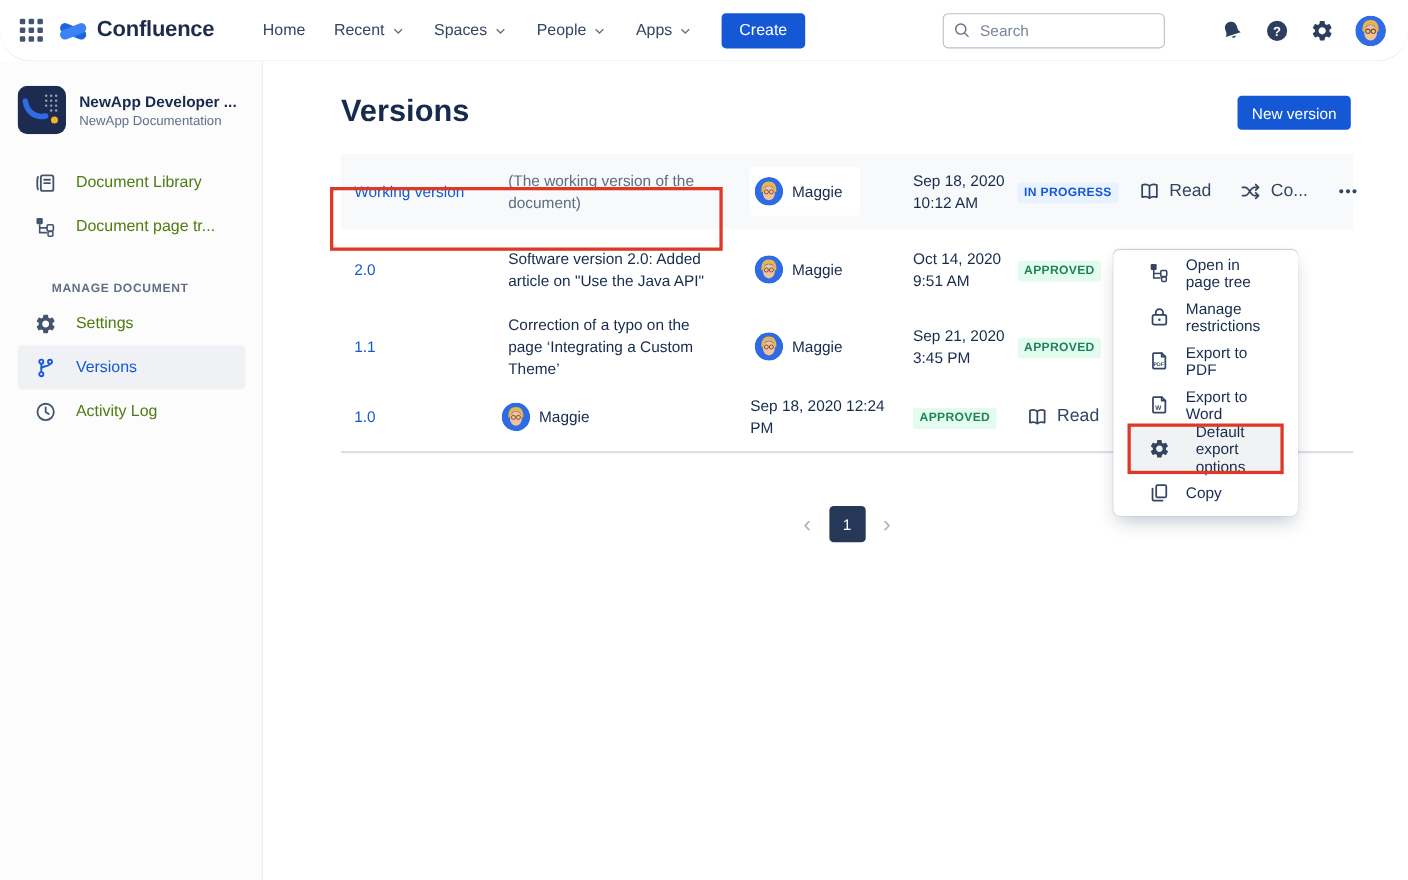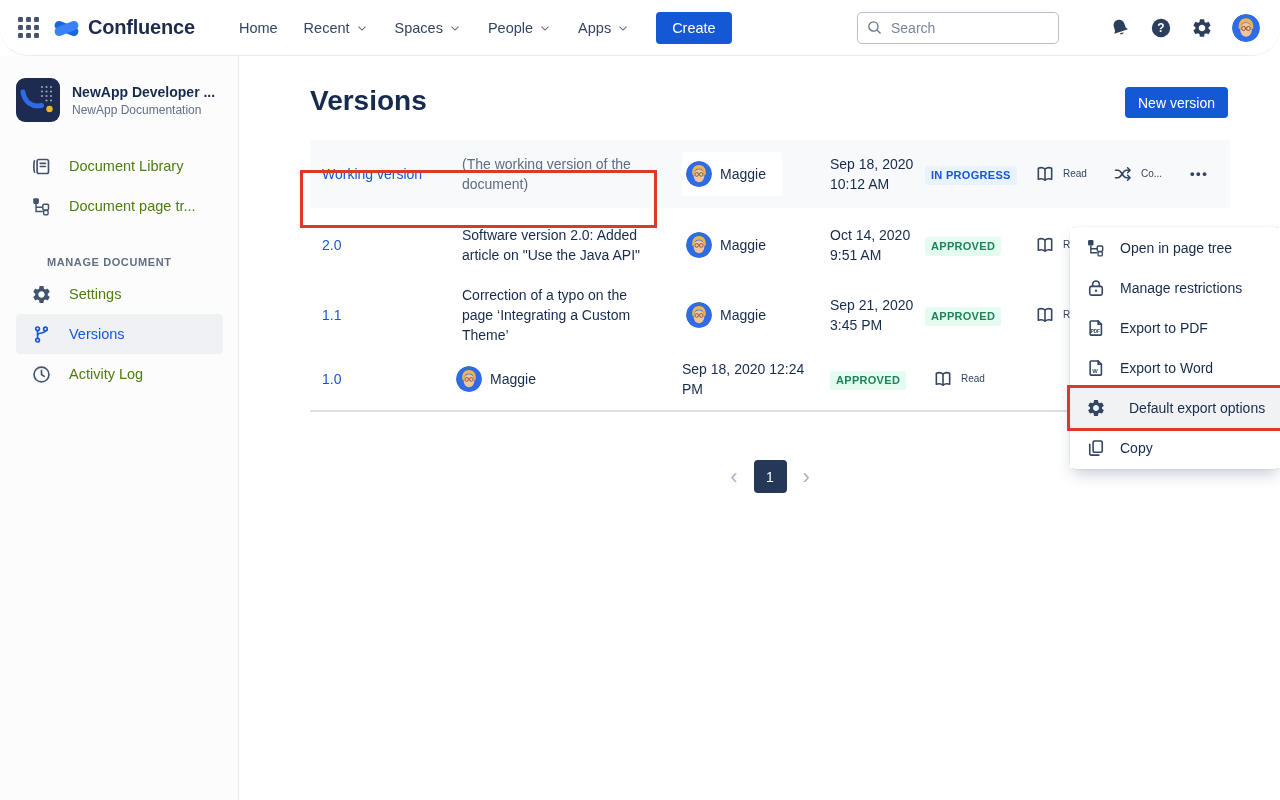--- a/index.html
+++ b/index.html
@@ -72,34 +72,34 @@
   .cell.savedby { display:flex; align-items:center; }
   .by-chip { display:flex; align-items:center; gap:8px; padding:9px 16px 9px 4px; border-radius:3px; }
   .by-chip.white { background:#FFFFFF; }
   .avatar-sm { width:26px; height:26px; border-radius:50%; overflow:hidden; flex:none; }
   .cell.savedon { padding-right:8px; }
   .badge { display:inline-block; font-size:11px; font-weight:700; letter-spacing:0.3px; border-radius:3px;
            padding:3px 6px; line-height:13px; }
   .badge.blue { background:#E9F2FF; color:#1558D6; }
   .badge.green { background:#E3FCEF; color:#1F845A; }
   .cell.actions { display:flex; align-items:center; padding-left:8px; color:#344563; }
-  .act-btn { display:flex; align-items:center; gap:8px; font-size:10px; color:#344563; cursor:pointer; }
+  .act-btn { display:flex; align-items:center; gap:8px; font-size:16px; color:#344563; cursor:pointer; }
   .act-btn + .act-btn { margin-left:26px; }
   .more-dots { margin-left:28px; font-size:13px; letter-spacing:1.5px; font-weight:700; color:#344563; cursor:pointer; }
   .a-ic { width:20px; height:20px; flex:none; }
 
   .pagination { position:absolute; left:310px; top:460px; width:920px; display:flex; justify-content:center;
                 align-items:center; gap:12px; z-index:3; }
   .pg-arrow { font-size:22px; color:#A9B4C6; cursor:pointer; line-height:32px; padding:0 4px; user-select:none; }
   .pg-current { width:33px; height:33px; background:#253858; color:#fff; font-size:14px; border-radius:4px;
                 display:flex; align-items:center; justify-content:center; cursor:pointer; }
 
   
-  .ctx-menu { position:absolute; left:1070px; top:227px; width:211px; background:#fff; border-radius:6px;
-              box-shadow:0 0 1px rgba(9,30,66,0.31), 0 8px 16px -4px rgba(9,30,66,0.25); z-index:8; padding:1px 0; }
+  .ctx-menu { position:absolute; left:1012px; top:227px; width:168px; background:#fff; border-radius:6px;
+              box-shadow:0 0 1px rgba(9,30,66,0.31), 0 8px 16px -4px rgba(9,30,66,0.25); z-index:8; padding:1px 16px; }
   .ctx-item { height:40px; display:flex; align-items:center; gap:14px; padding:0 14px 0 16px;
               font-size:14px; color:#172B4D; cursor:pointer; background:#fff; }
   .ctx-item.highlighted { background:#F1F2F4; outline:3px solid #DC3A27;gap:23px; }
   .m-ic { width:20px; height:20px; flex:none; }
 
   svg { display:block; }
   .stroke-ic { stroke:#44546F; stroke-width:1.9; fill:none; stroke-linecap:round; stroke-linejoin:round; }
   .stroke-dark { stroke:#344563; stroke-width:1.9; fill:none; stroke-linecap:round; stroke-linejoin:round; }
   .stroke-blue { stroke:#1558D6; stroke-width:1.9; fill:none; stroke-linecap:round; stroke-linejoin:round; }
 </style>

